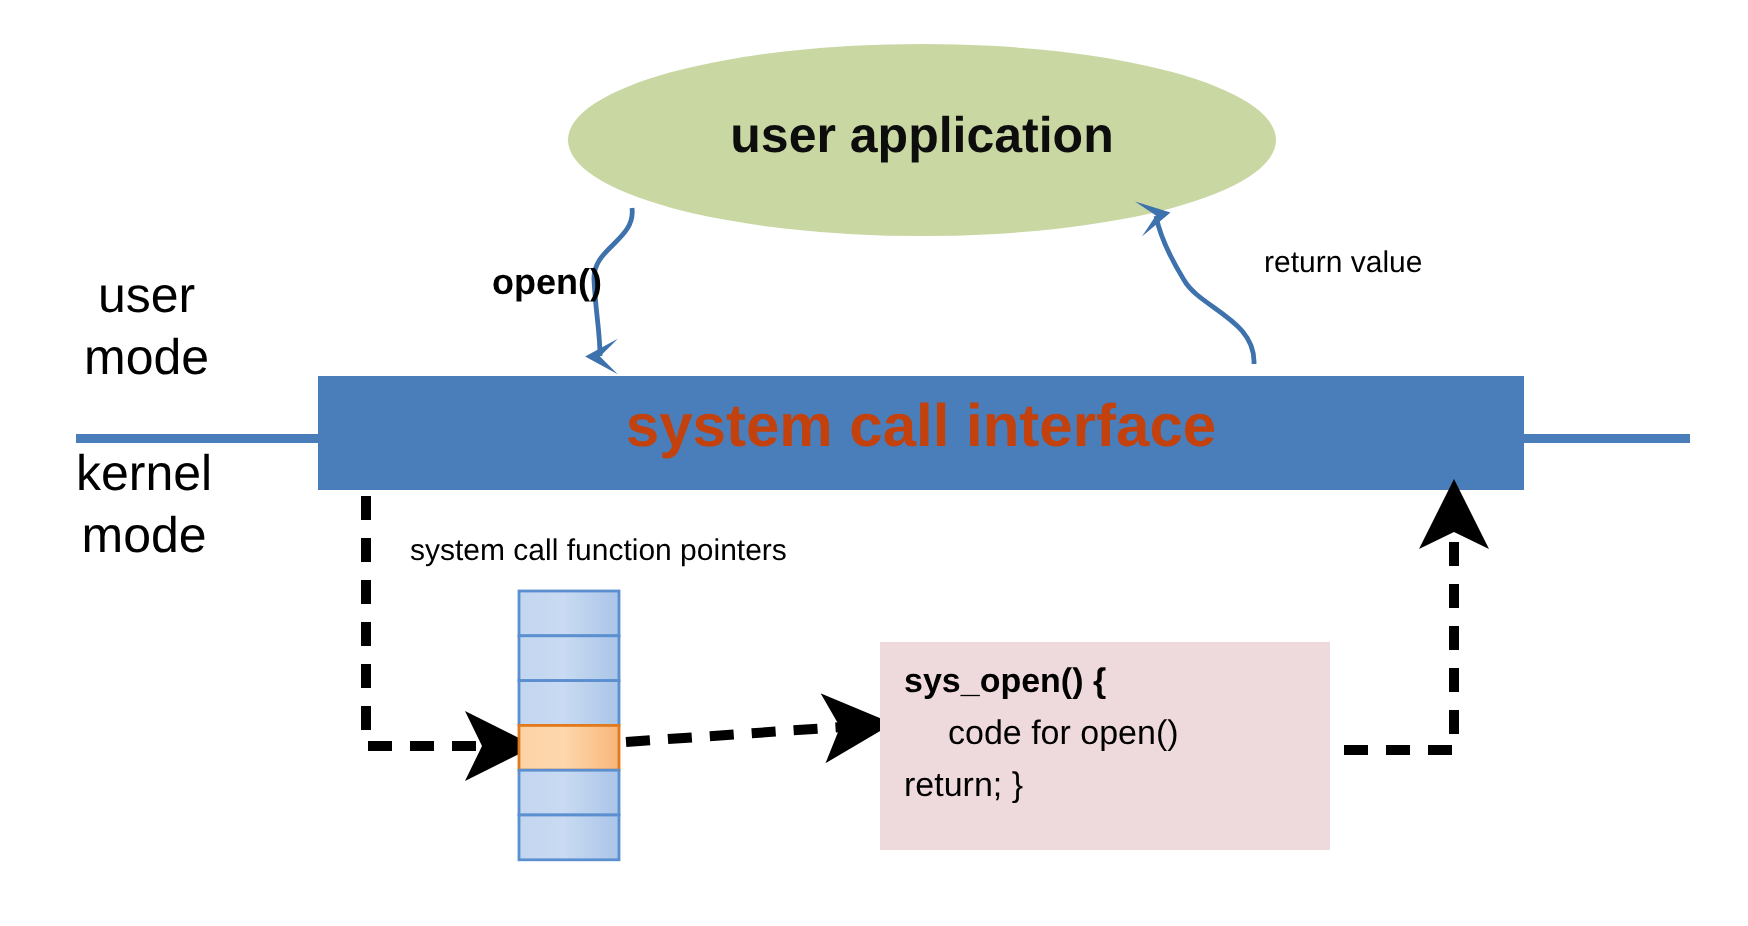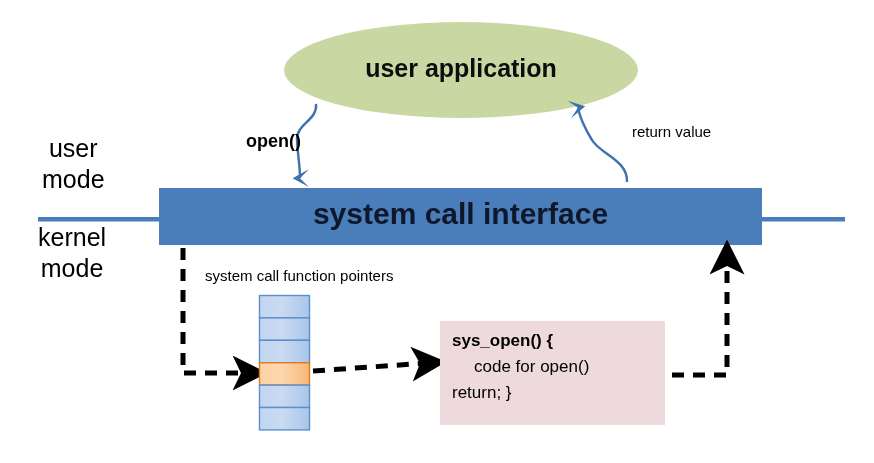--- a/index.html
+++ b/index.html
@@ -55,21 +55,21 @@
     line-height: 1.22;
   }
   
   #sci-label {
     left: 159px;
     top: 196px;
     width: 603px;
     text-align: center;
     font-size: 30px;
     font-weight: bold;
-    color: #0f172a;
+    color: #c2410c;
   }
   
   #open-call-label {
     left: 246px;
     top: 131px;
     font-size: 18px;
     font-weight: bold;
   }
   #return-value-label {
     left: 620px;

